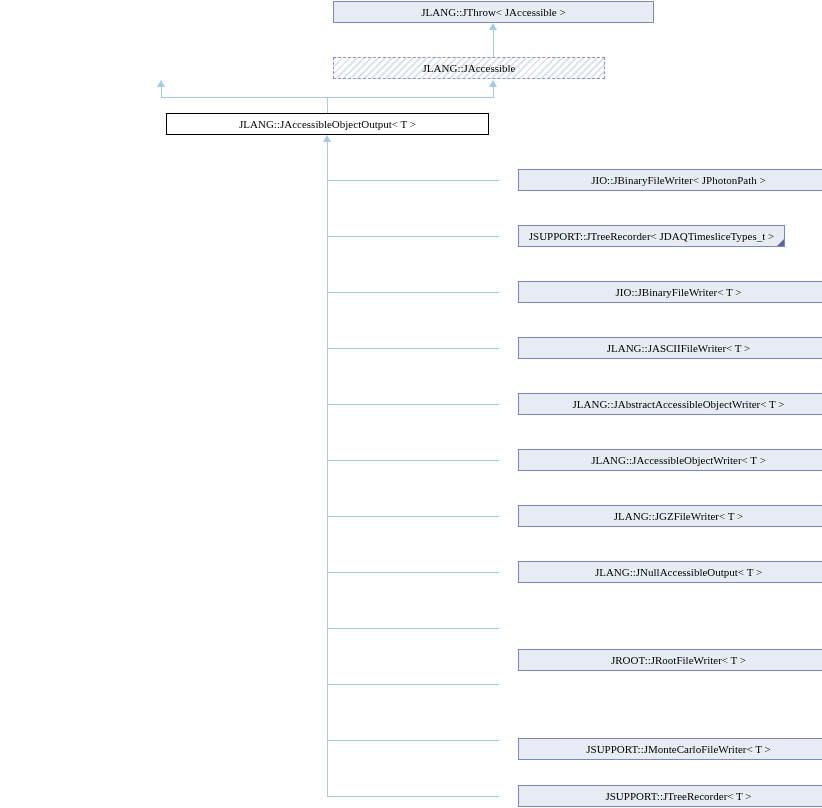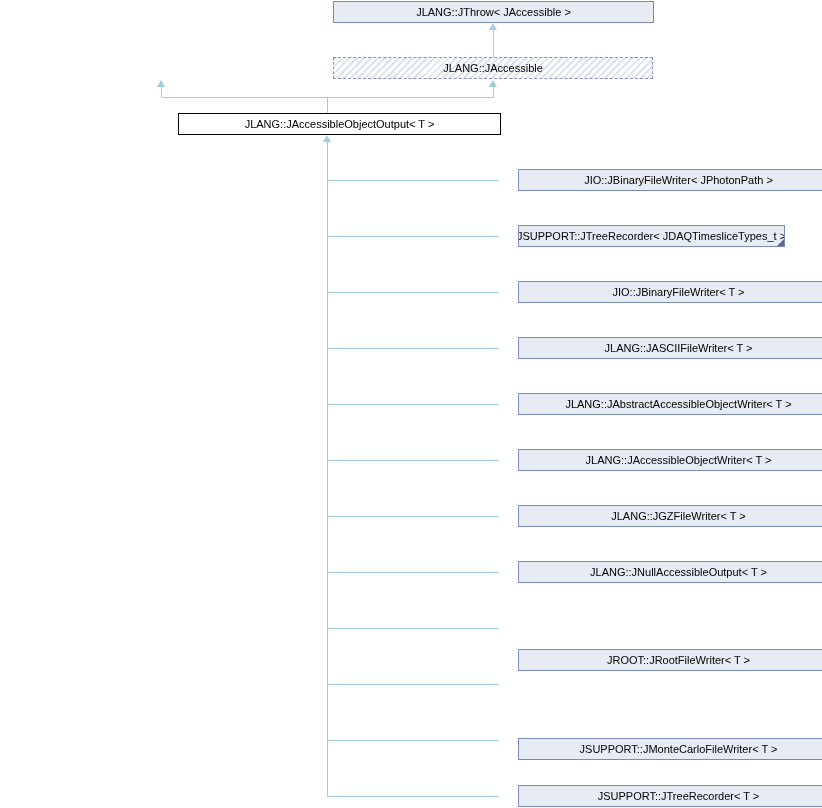--- a/index.html
+++ b/index.html
@@ -1,19 +1,19 @@
 <!DOCTYPE html>
 <html style="--background: #ffffff; --node-fill: #e7ebf4; --node-border: #7b89b8; --hatch-border: #8693c1; --hatch-stripe: #dce4f0; --current-border: #000000; --edge-line: #a5cbe4; --fold: #56689c; --text: #000000;"><head>
 <meta charset="utf-8">
 <style>
   html,body{margin:0;padding:0;background:var(--background,#fff);}
   .canvas{
     position:relative;width:822px;height:808px;overflow:hidden;
     background:var(--background,#fff);
-    font-family:Liberation Sans, sans-serif;
+    font-family:Liberation Serif, serif;
   }
   .node{
     position:absolute;height:22px;box-sizing:border-box;
     display:flex;align-items:center;justify-content:center;
     font-size:11px;color:var(--text,#000);
     background:var(--node-fill,#e7ebf4);
     border:1px solid var(--node-border,#7b89b8);
     white-space:nowrap;overflow:hidden;
   }
   .node.hatched{
@@ -48,32 +48,32 @@
 
 <div class="canvas">
 
   <div class="node" style="left:333px;top:1px;width:321px;">
     <span class="lbl">JLANG::JThrow&lt; JAccessible &gt;</span>
   </div>
 
   <div class="arr" style="left:489px;top:23px;"></div>
   <div class="edge v" style="left:493px;top:30px;height:27px;"></div>
 
-  <div class="node hatched" style="left:333px;top:57px;width:320px;">
+  <div class="node hatched" style="left:333px;top:57px;width:272px;">
     <span class="lbl">JLANG::JAccessible</span>
   </div>
 
   <div class="arr" style="left:157px;top:80px;"></div>
   <div class="edge v" style="left:161px;top:87px;height:10px;"></div>
   <div class="arr" style="left:489px;top:80px;"></div>
   <div class="edge v" style="left:493px;top:87px;height:10px;"></div>
   <div class="edge h" style="left:161px;top:97px;width:333px;"></div>
   <div class="edge v" style="left:327px;top:97px;height:16px;"></div>
 
-  <div class="node current" style="left:166px;top:113px;width:323px;margin-left:12px;">
+  <div class="node current" style="left:166px;top:113px;width:323px;">
     <span class="lbl">JLANG::JAccessibleObjectOutput&lt; T &gt;</span>
   </div>
 
   <div class="arr" style="left:323px;top:135px;"></div>
   <div class="edge v" style="left:327px;top:141px;height:656px;"></div>
 
   <div class="edge h" style="left:328px;top:180px;width:171px;"></div>
   <div class="edge h" style="left:328px;top:236px;width:171px;"></div>
   <div class="edge h" style="left:328px;top:292px;width:171px;"></div>
   <div class="edge h" style="left:328px;top:348px;width:171px;"></div>

